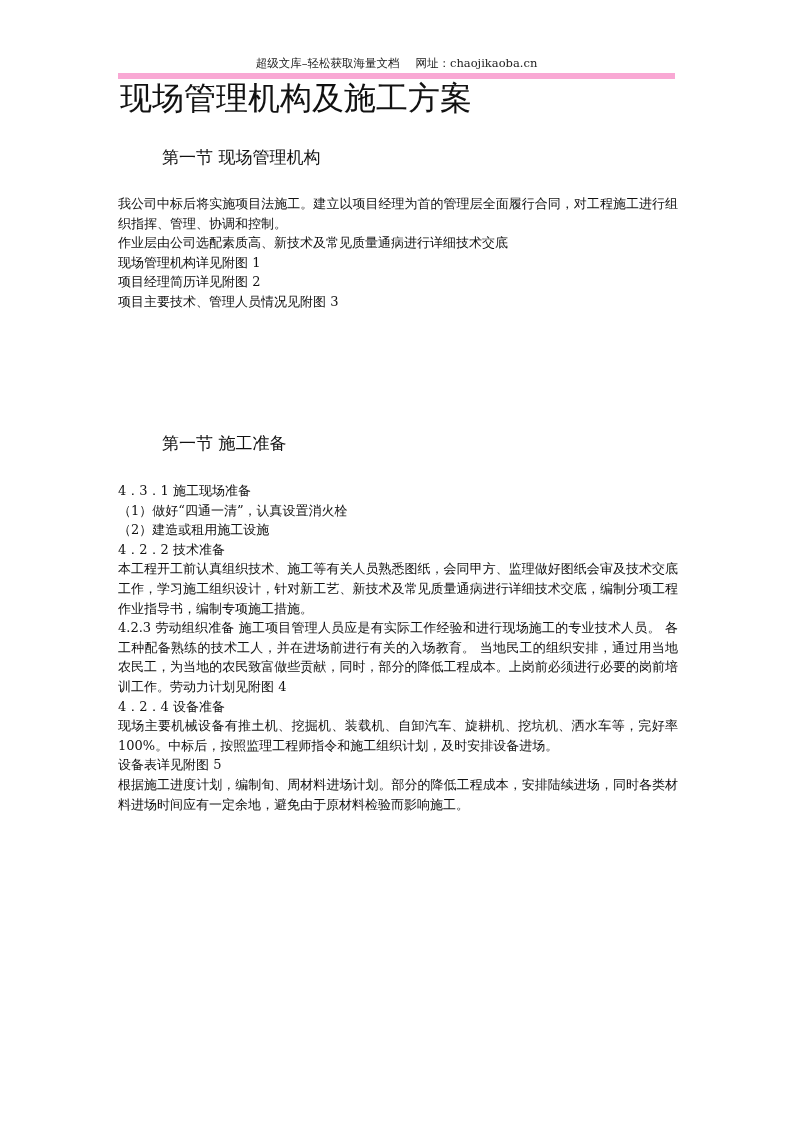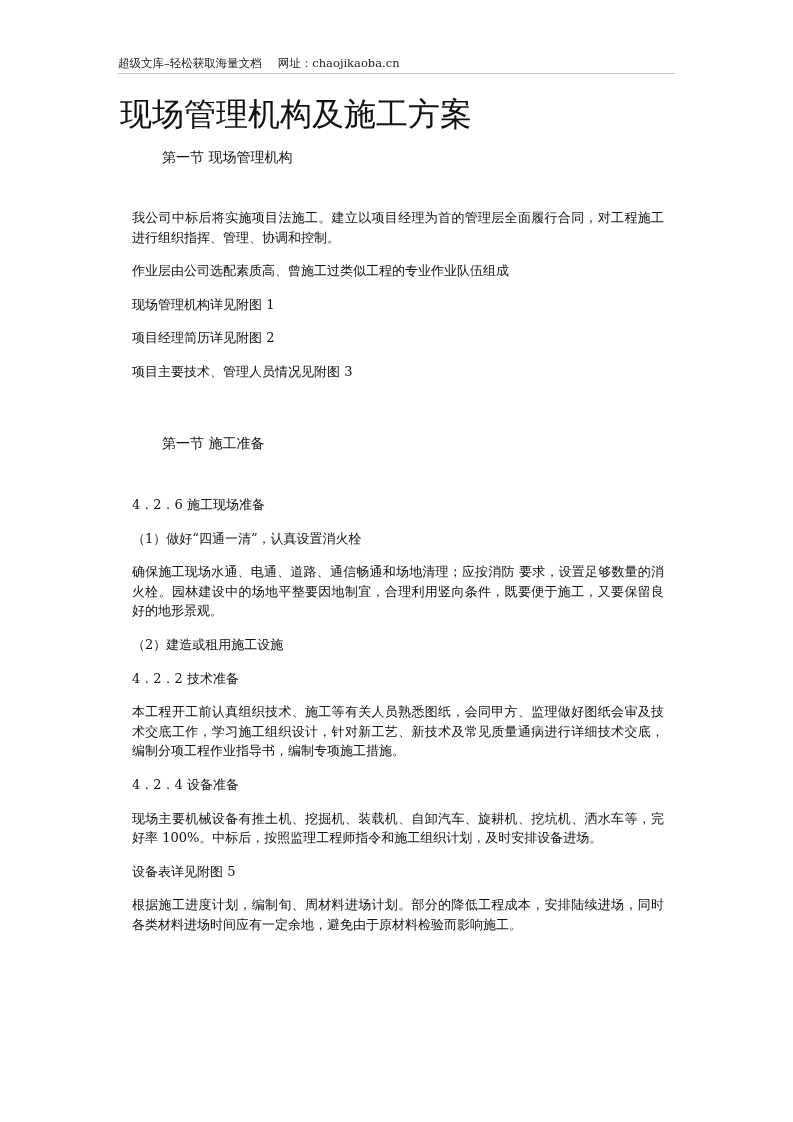--- a/index.html
+++ b/index.html
@@ -3,70 +3,70 @@
   <meta charset="utf-8">
   <style>
     html, body { margin: 0; padding: 0; background: #ffffff; }
     body {
       width: 793px; height: 1122px; position: relative; overflow: hidden;
       font-family: "DejaVu Serif", "Liberation Serif", serif;
       color: #111;
     }
     .header {
       position: absolute; left: 118px; top: 56px; width: 557px; height: 17px;
-      border-bottom: 1px solid #f9a8d4;
-      text-align: left; font-size: 11.5px; line-height: 14px; color: #222;
+      border-bottom: 6px solid #f9a8d4;
+      text-align: center; font-size: 11.5px; line-height: 14px; color: #222;
     }
     .header .gap { display: inline-block; width: 16px; }
     .title {
-      position: absolute; left: 120px; top: 94px;
+      position: absolute; left: 120px; top: 78px;
       font-family: "DejaVu Sans", "Liberation Sans", sans-serif;
       font-size: 32px; line-height: 40px; color: #111; letter-spacing: 0px;
     }
     .section-title {
       position: absolute; left: 162px;
       font-family: "DejaVu Sans", "Liberation Sans", sans-serif;
-      font-size: 14px; line-height: 22px; color: #111;
+      font-size: 17px; line-height: 22px; color: #111;
     }
     .s1 { top: 146px; }
     .s2 { top: 432px; }
     .block {
       position: absolute; left: 118px; width: 560px;
       font-size: 13px; line-height: 19.6px; color: #111;
       text-align: justify;
     }
-    .block p { margin: 14px; }
+    .block p { margin: 0; }
     .b1 { top: 194px; }
     .b2 { top: 481px; }
   </style>
 </head>
 <body>
 
 <div class="header">
   <span>超级文库–轻松获取海量文档</span><span class="gap"></span><span>网址：chaojikaoba.cn</span>
 </div>
 
 <div class="title">现场管理机构及施工方案</div>
 
 <div class="section-title s1">第一节 现场管理机构</div>
 
 <div class="block b1">
   <p>我公司中标后将实施项目法施工。建立以项目经理为首的管理层全面履行合同，对工程施工进行组织指挥、管理、协调和控制。</p>
-  <p>作业层由公司选配素质高、曾施工过类似工程的专业作业队伍组成</p>
+  <p>作业层由公司选配素质高、新技术及常见质量通病进行详细技术交底</p>
   <p>现场管理机构详见附图 1</p>
   <p>项目经理简历详见附图 2</p>
   <p>项目主要技术、管理人员情况见附图 3</p>
 </div>
 
 <div class="section-title s2">第一节 施工准备</div>
 
 <div class="block b2">
-  <p>4．2．6 施工现场准备</p>
+  <p>4．3．1 施工现场准备</p>
   <p>（1）做好“四通一清”，认真设置消火栓</p>
-  <p>确保施工现场水通、电通、道路、通信畅通和场地清理；应按消防 要求，设置足够数量的消火栓。园林建设中的场地平整要因地制宜，合理利用竖向条件，既要便于施工，又要保留良好的地形景观。</p>
   <p>（2）建造或租用施工设施</p>
   <p>4．2．2 技术准备</p>
   <p>本工程开工前认真组织技术、施工等有关人员熟悉图纸，会同甲方、监理做好图纸会审及技术交底工作，学习施工组织设计，针对新工艺、新技术及常见质量通病进行详细技术交底，编制分项工程作业指导书，编制专项施工措施。</p>
+  <p>4.2.3 劳动组织准备  施工项目管理人员应是有实际工作经验和进行现场施工的专业技术人员。 各工种配备熟练的技术工人，并在进场前进行有关的入场教育。 当地民工的组织安排，通过用当地农民工，为当地的农民致富做些贡献，同时，部分的降低工程成本。上岗前必须进行必要的岗前培训工作。劳动力计划见附图 4</p>
   <p>4．2．4 设备准备</p>
   <p> 现场主要机械设备有推土机、挖掘机、装载机、自卸汽车、旋耕机、挖坑机、洒水车等，完好率 100%。中标后，按照监理工程师指令和施工组织计划，及时安排设备进场。</p>
   <p>设备表详见附图 5</p>
   <p>根据施工进度计划，编制旬、周材料进场计划。部分的降低工程成本，安排陆续进场，同时各类材料进场时间应有一定余地，避免由于原材料检验而影响施工。</p>
 </div>
 
 </body></html>

